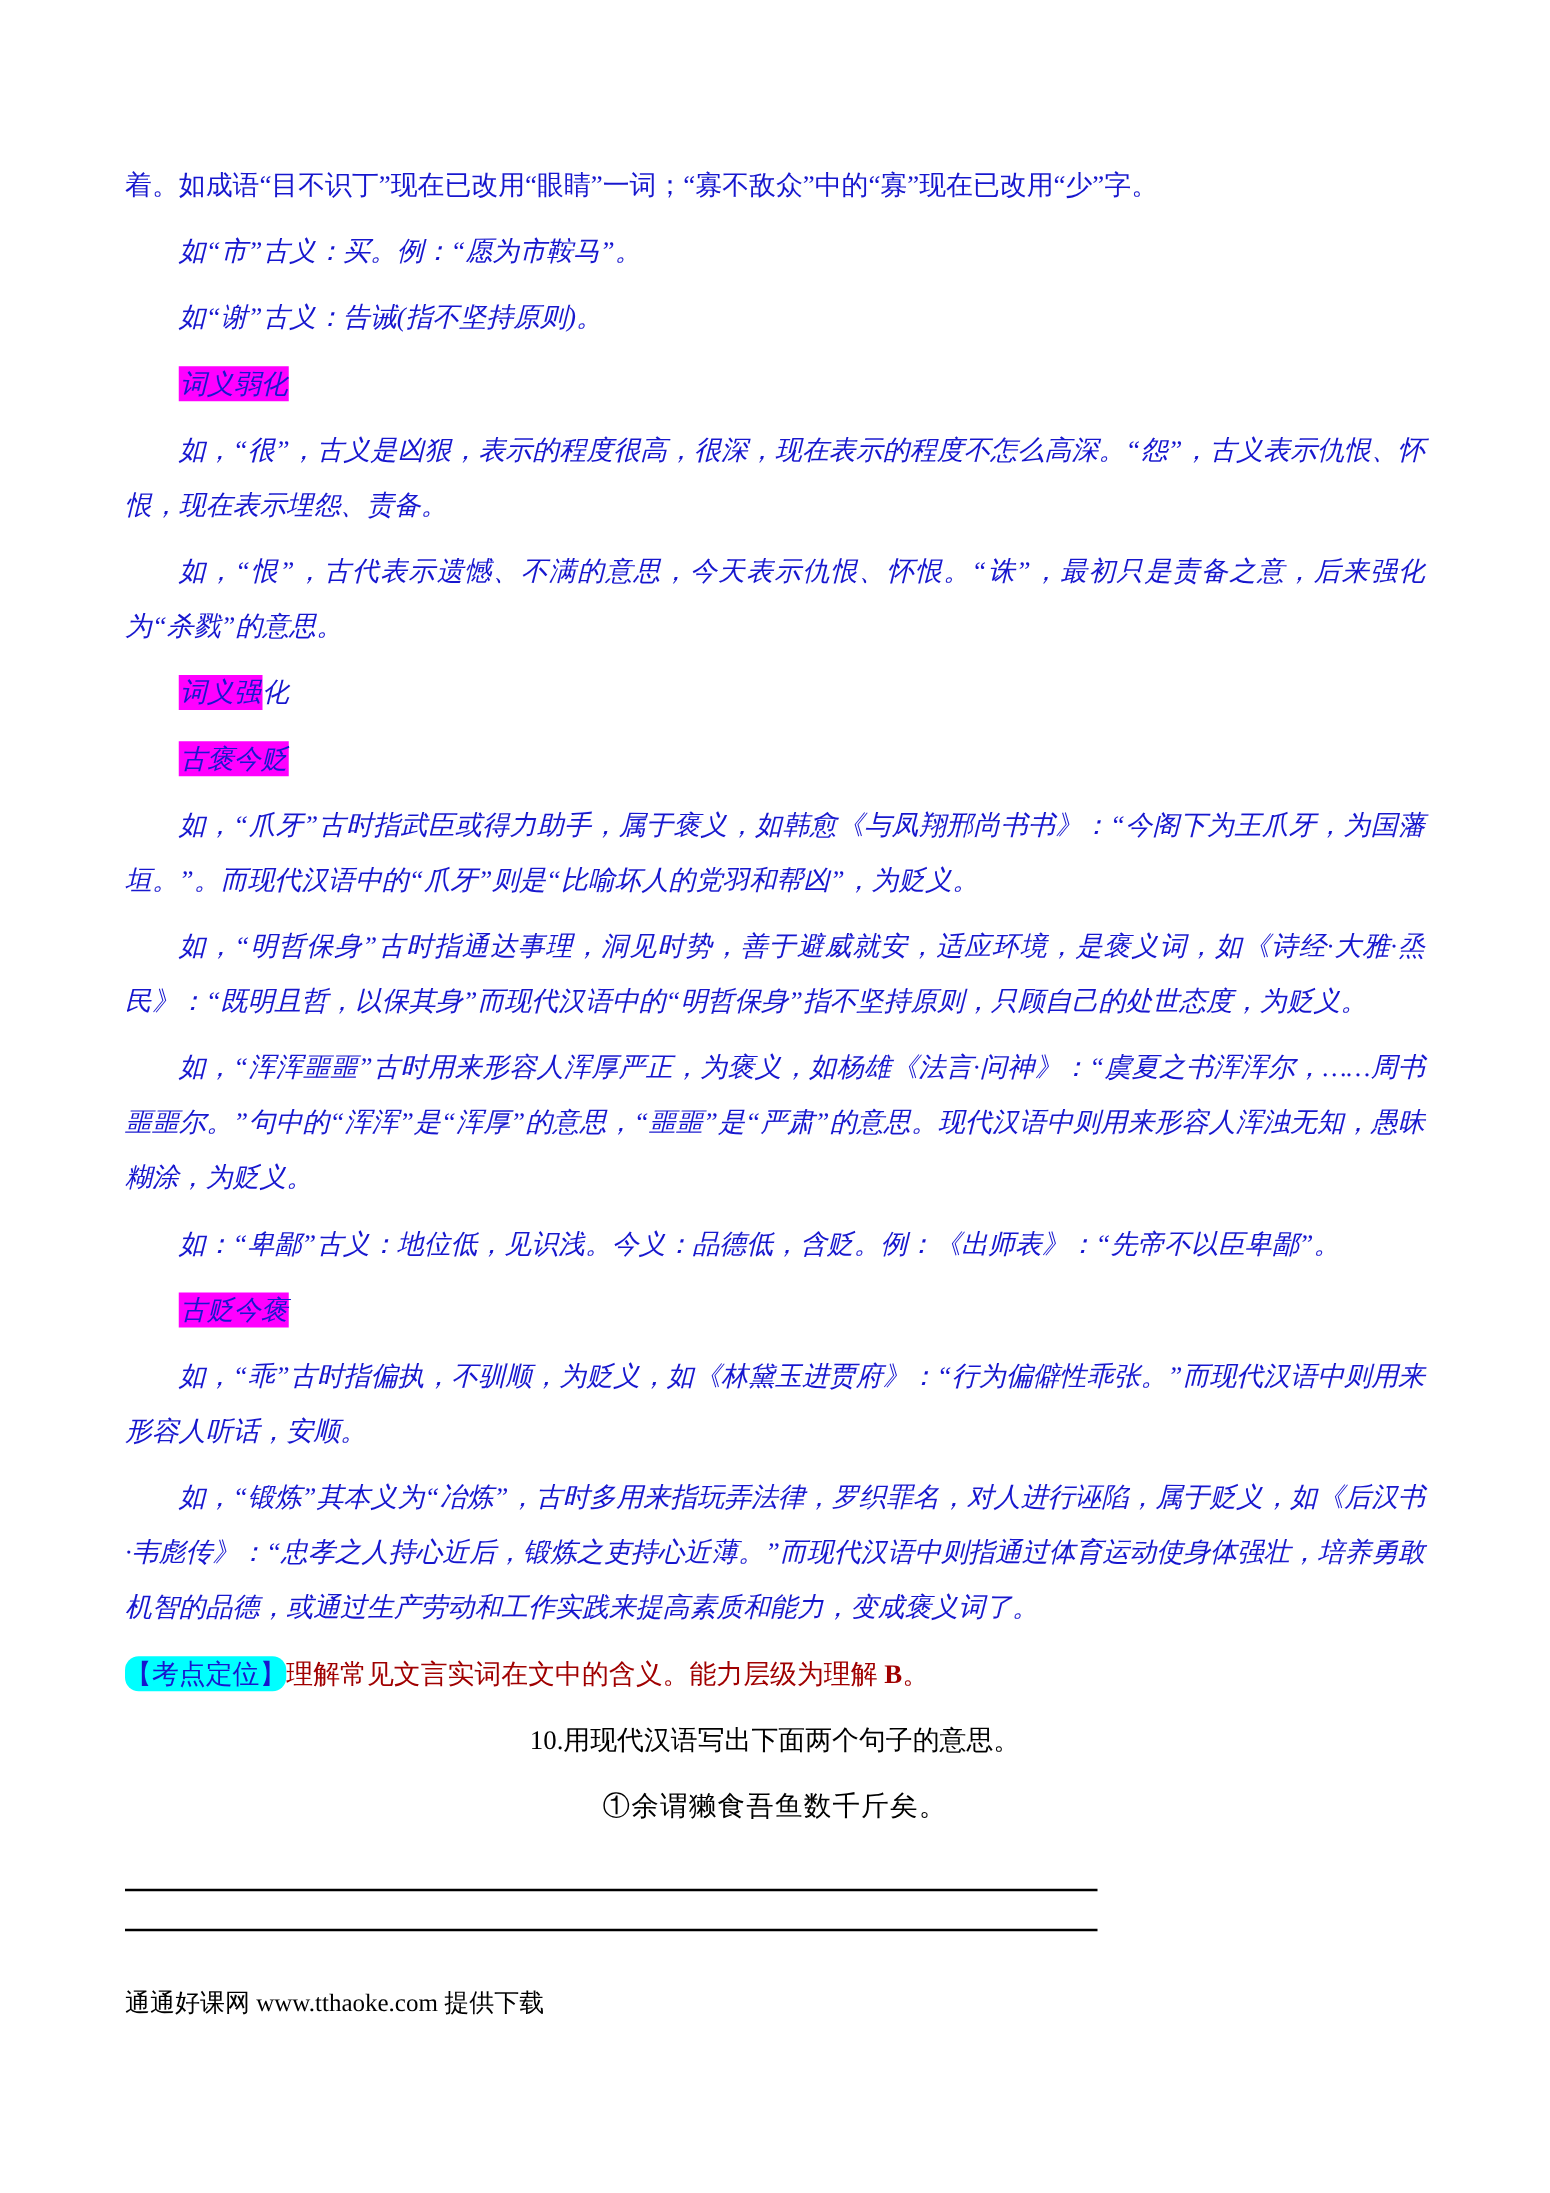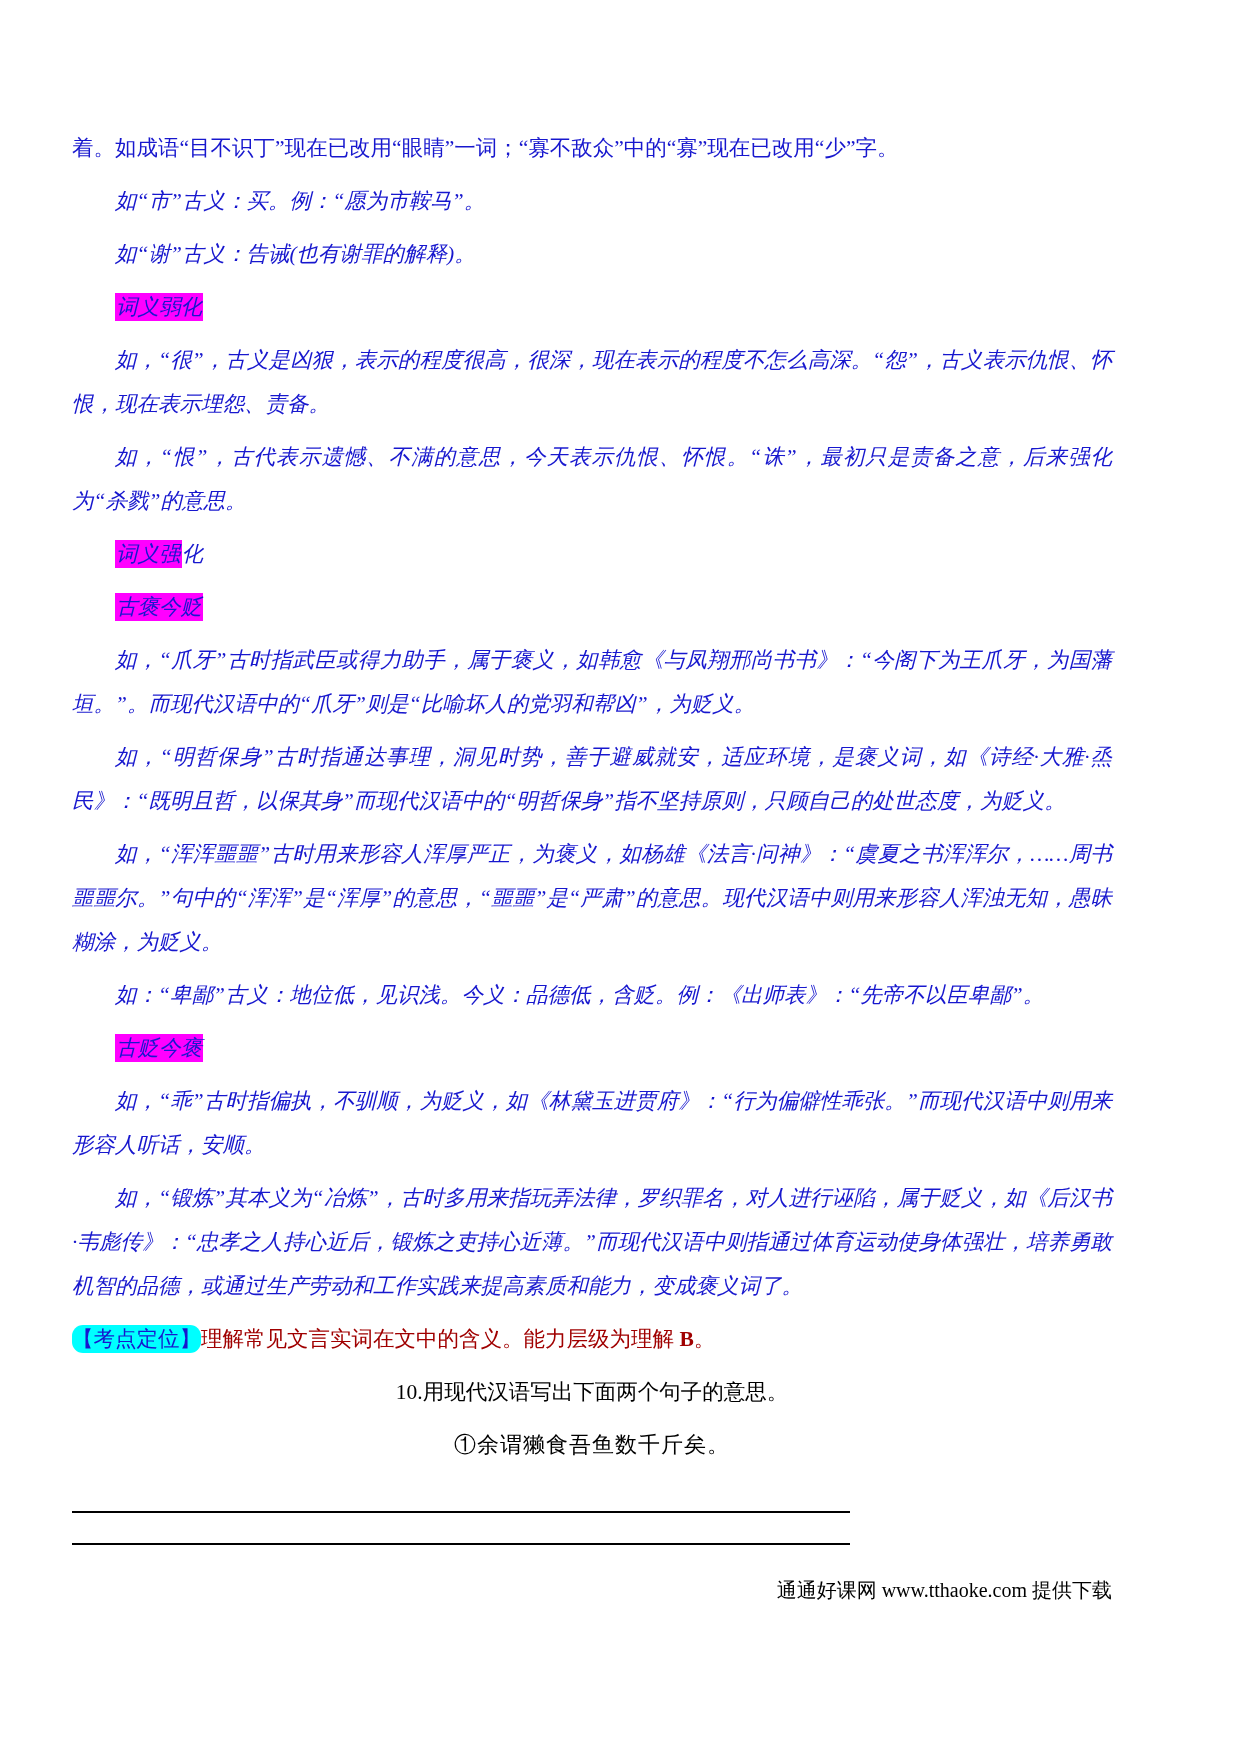--- a/index.html
+++ b/index.html
@@ -9,21 +9,21 @@
     --red:#a00000;
   }
   html,body{margin:0;padding:0;background:#ffffff;}
   body{
     width:1240px;height:1754px;position:relative;
     font-family:"Liberation Serif","DejaVu Serif",serif;
   }
   .page{
     box-sizing:border-box;
     width:1240px;height:1754px;
-    padding:126px 100px 0 72px;
+    padding:126px 100px 0 100px;
   }
   .block{
     width:1040px;
     font-size:21.5px;
     line-height:44px;
     margin:0 0 9px 0;
     text-align:justify;
     color:var(--blue);
     word-break:break-all;
   }
@@ -35,35 +35,35 @@
   .seg-red{color:var(--red);}
   .seg-redB{color:var(--red);font-weight:bold;}
   .seg-black{color:#000000;}
   .answer-line{
     width:778px;height:0;
     border-top:2px solid #000000;
   }
   [data-name="answer-line-1"]{margin:44px 0 26px 0;}
   [data-name="answer-line-2"]{margin:30px 0 0 0;}
   .footer{
-    margin-top:32px;
+    margin-top:44px;
     width:1040px;
-    text-align:right;
+    text-align:left;
     font-size:20px;
     color:#000000;
   }
 </style>
 </head>
 <body>
 
 <div class="page" data-name="document-page">
   <div data-name="document-body">
       <p class="block para" data-name="para-intro-continued"><span class="seg-blue" data-name="text-segment">着。如成语“目不识丁”现在已改用“眼睛”一词；“寡不敌众”中的“寡”现在已改用“少”字。</span></p>
       <p class="block para indent" data-name="example-shi"><span class="seg-blue" data-name="text-segment">如“市”古义：买。例：“愿为市鞍马”。</span></p>
-      <p class="block para indent" data-name="example-xie"><span class="seg-blue" data-name="text-segment">如“谢”古义：告诫(也有谢罪的解释)。</span></p>
+      <p class="block para indent" data-name="example-xie"><span class="seg-blue" data-name="text-segment">如“谢”古义：告诫(指不坚持原则)。</span></p>
       <p class="block heading indent" data-name="heading-word-meaning-weakening"><span class="seg-magenta" data-name="highlighted-heading-text">词义弱化</span></p>
       <p class="block para indent" data-name="example-hen-yuan"><span class="seg-blue" data-name="text-segment">如，“很”，古义是凶狠，表示的程度很高，很深，现在表示的程度不怎么高深。“怨”，古义表示仇恨、怀恨，现在表示埋怨、责备。</span></p>
       <p class="block para indent" data-name="example-hen-zhu"><span class="seg-blue" data-name="text-segment">如，“恨”，古代表示遗憾、不满的意思，今天表示仇恨、怀恨。“诛”，最初只是责备之意，后来强化为“杀戮”的意思。</span></p>
       <p class="block heading indent" data-name="heading-word-meaning-strengthening"><span class="seg-magenta" data-name="highlighted-heading-text">词义强</span><span class="seg-blue" data-name="text-segment">化</span></p>
       <p class="block heading indent" data-name="heading-ancient-praise-modern-derogatory"><span class="seg-magenta" data-name="highlighted-heading-text">古褒今贬</span></p>
       <p class="block para indent" data-name="example-zhuaya"><span class="seg-blue" data-name="text-segment">如，“爪牙”古时指武臣或得力助手，属于褒义，如韩愈《与凤翔邢尚书书》：“今阁下为王爪牙，为国藩垣。”。而现代汉语中的“爪牙”则是“比喻坏人的党羽和帮凶”，为贬义。</span></p>
       <p class="block para indent" data-name="example-mingzhebaoshen"><span class="seg-blue" data-name="text-segment">如，“明哲保身”古时指通达事理，洞见时势，善于避威就安，适应环境，是褒义词，如《诗经·大雅·烝民》：“既明且哲，以保其身”而现代汉语中的“明哲保身”指不坚持原则，只顾自己的处世态度，为贬义。</span></p>
       <p class="block para indent" data-name="example-hunhun-ee"><span class="seg-blue" data-name="text-segment">如，“浑浑噩噩”古时用来形容人浑厚严正，为褒义，如杨雄《法言·问神》：“虞夏之书浑浑尔，……周书噩噩尔。”句中的“浑浑”是“浑厚”的意思，“噩噩”是“严肃”的意思。现代汉语中则用来形容人浑浊无知，愚昧糊涂，为贬义。</span></p>
       <p class="block para indent" data-name="example-beibi"><span class="seg-blue" data-name="text-segment">如：“卑鄙”古义：地位低，见识浅。今义：品德低，含贬。例：《出师表》：“先帝不以臣卑鄙”。</span></p>
       <p class="block heading indent" data-name="heading-ancient-derogatory-modern-praise"><span class="seg-magenta" data-name="highlighted-heading-text">古贬今褒</span></p>

